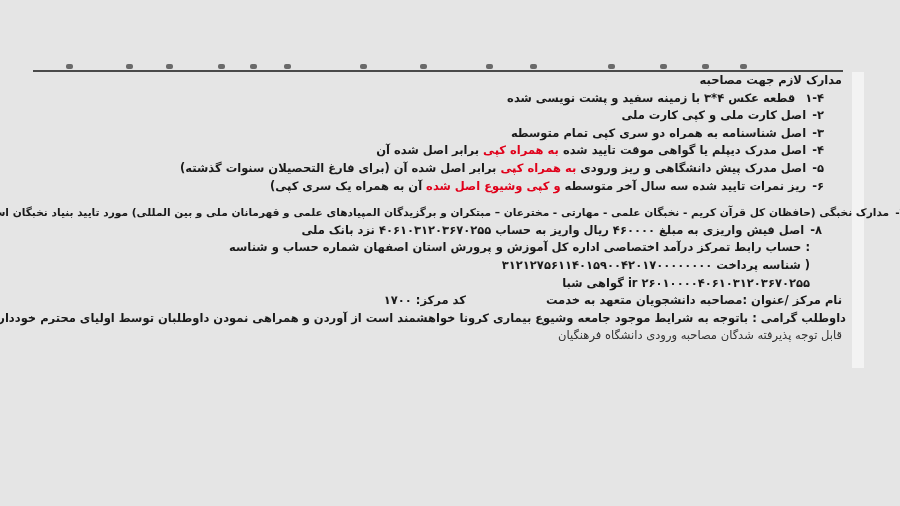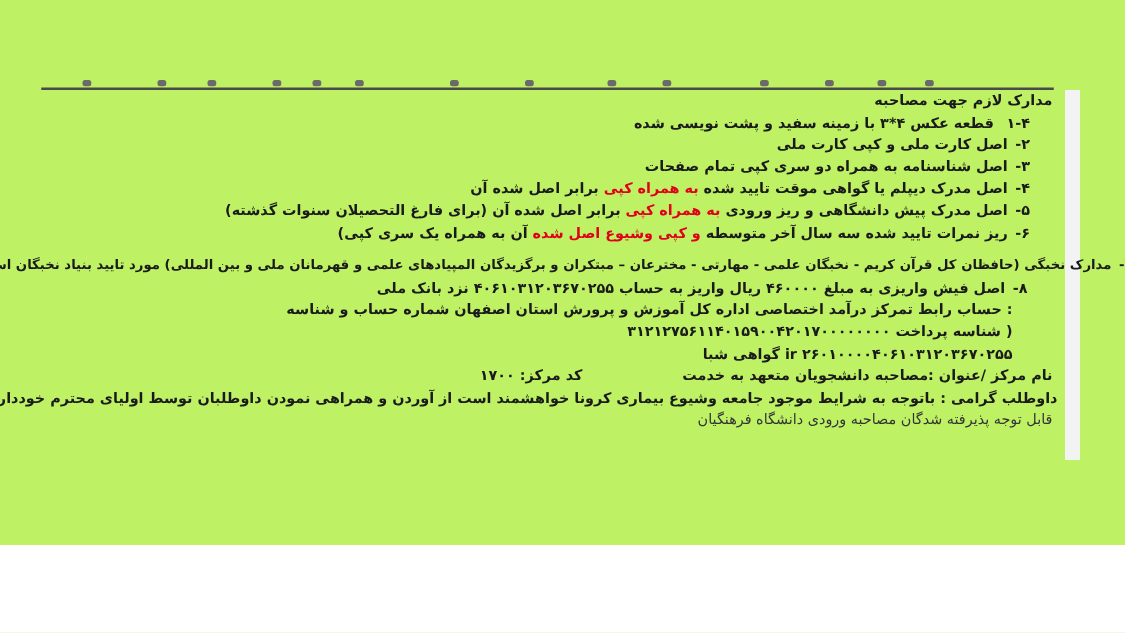--- a/index.html
+++ b/index.html
@@ -7,22 +7,22 @@
     padding: 0;
     width: 900px;
     height: 506px;
     background: #ffffff;
     overflow: hidden;
     font-family: "DejaVu Sans", sans-serif;
   }
   .stage {
     position: relative;
     width: 900px;
-    height: 436px;
-    background: #bef264;
+    height: 506px;
+    background: #e5e5e5;
   }
   .top-rule {
     position: absolute;
     left: 33px;
     top: 70px;
     width: 810px;
     height: 2px;
     background: #4a4a4a;
   }
   .top-dots {
@@ -117,21 +117,21 @@
   <div class="doc">
     <div class="line heading">مدارک لازم جهت مصاحبه</div>
 
     <div class="line indent1">
       <span class="num">۱-</span><span>۴ قطعه عکس ۴*۳ با زمینه سفید و پشت نویسی شده</span>
     </div>
     <div class="line indent1">
       <span class="num">۲-</span><span>اصل کارت ملی و کپی کارت ملی</span>
     </div>
     <div class="line indent1">
-      <span class="num">۳-</span><span>اصل شناسنامه به همراه دو سری  کپی تمام صفحات</span>
+      <span class="num">۳-</span><span>اصل شناسنامه به همراه دو سری  کپی تمام متوسطه</span>
     </div>
     <div class="line indent1">
       <span class="num">۴-</span><span>اصل مدرک دیپلم یا گواهی موقت تایید شده </span><span class="red">به همراه کپی</span><span> برابر اصل شده آن</span>
     </div>
     <div class="line indent1">
       <span class="num">۵-</span><span>اصل مدرک پیش دانشگاهی و ریز ورودی </span><span class="red">به همراه کپی</span><span> برابر اصل شده آن (برای فارغ التحصیلان سنوات گذشته)</span>
     </div>
     <div class="line indent1">
       <span class="num">۶-</span><span>ریز نمرات تایید شده سه سال آخر متوسطه </span><span class="red">و کپی وشیوع اصل شده</span><span> آن به همراه یک سری کپی)</span>
     </div>

